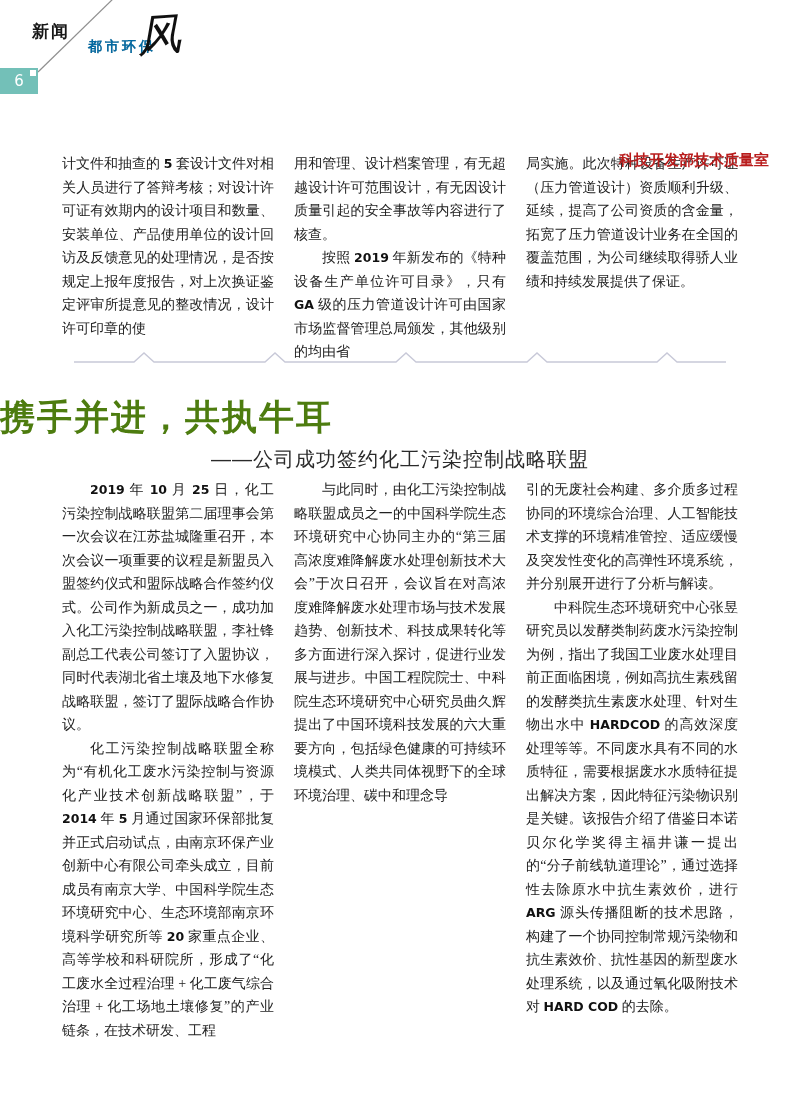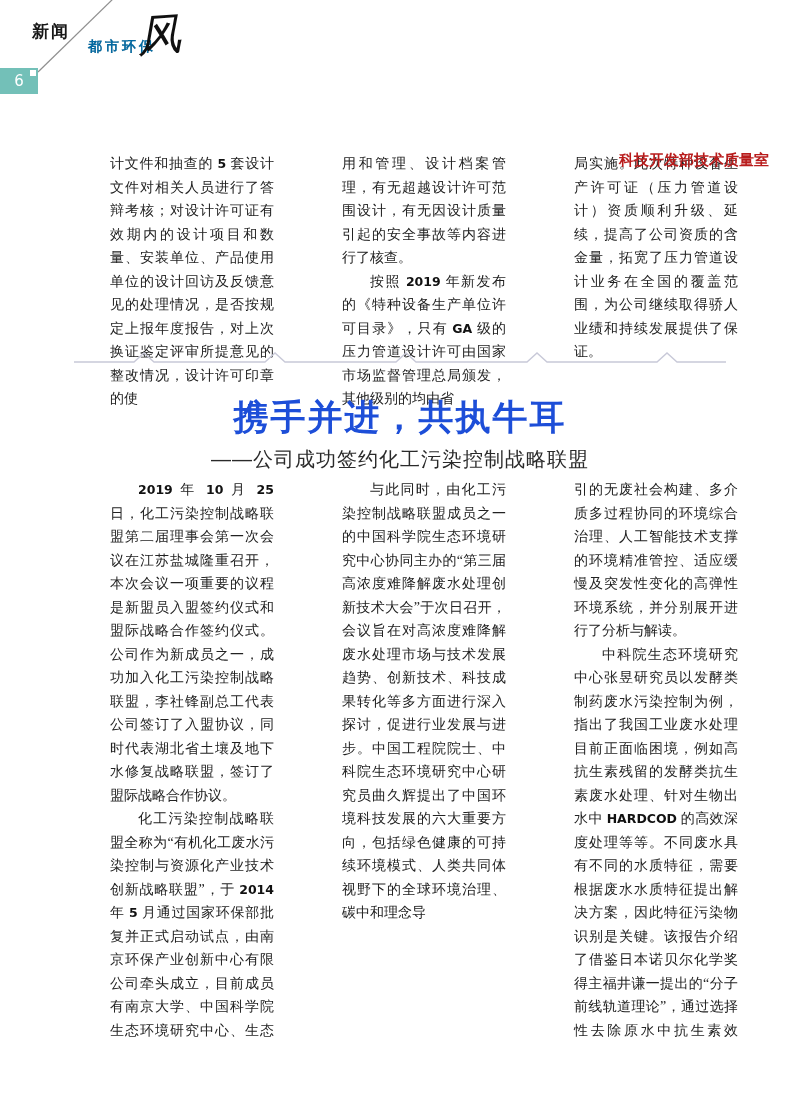--- a/index.html
+++ b/index.html
@@ -34,42 +34,42 @@
   .page-num {
     width:100%; height:100%; display:flex; align-items:center; justify-content:center;
     color:#ffffff; font-family:"DejaVu Sans", sans-serif; font-size:15px;
   }
   .page-num-notch {
     position:absolute; right:2px; top:2px; width:6px; height:6px; background:#ffffff;
   }
 
   
   .cols { display:flex; gap:20px; }
-  .col { width:212px; font-size:14px; line-height:23.5px; text-align:justify; color:#222222;margin-left:48px; }
+  .col { width:212px; font-size:14px; line-height:23.5px; text-align:justify; color:#222222; }
   .col p { margin:0; }
   .col p.indent { text-indent:2em; }
   .col b {
     font-family:"DejaVu Sans", sans-serif; font-weight:700; font-size:12.5px; color:#111111;
   }
 
   .top-article { position:absolute; left:62px; top:152px; width:676px; height:192px; }
   .top-byline {
     position:absolute; right:0; top:151px; width:212px;
     font-family:"Liberation Sans", sans-serif; font-weight:700;
     font-size:15px; color:#b91c1c; text-align:center;
   }
 
   
   .divider { position:absolute; left:62px; top:350px; width:676px; height:18px; }
 
   
   .feature-title {
-    position:absolute; left:0; top:394px; width:800px; text-align:center;
+    position:absolute; left:0; top:394px; width:800px; text-align:left;
     font-family:"Liberation Sans", sans-serif; font-weight:700;
-    font-size:35px; color:#1d4ed8; letter-spacing:2px;
+    font-size:35px; color:#4d7c0f; letter-spacing:2px;
   }
   .feature-subtitle {
     position:absolute; left:0; top:446px; width:800px; text-align:center;
     font-family:"Liberation Sans", sans-serif;
     font-size:20px; color:#2a2a2a; letter-spacing:1px;
   }
 
   .feature-body { position:absolute; left:62px; top:478px; width:676px; height:566px; overflow:hidden; }
 </style>
 </head>

